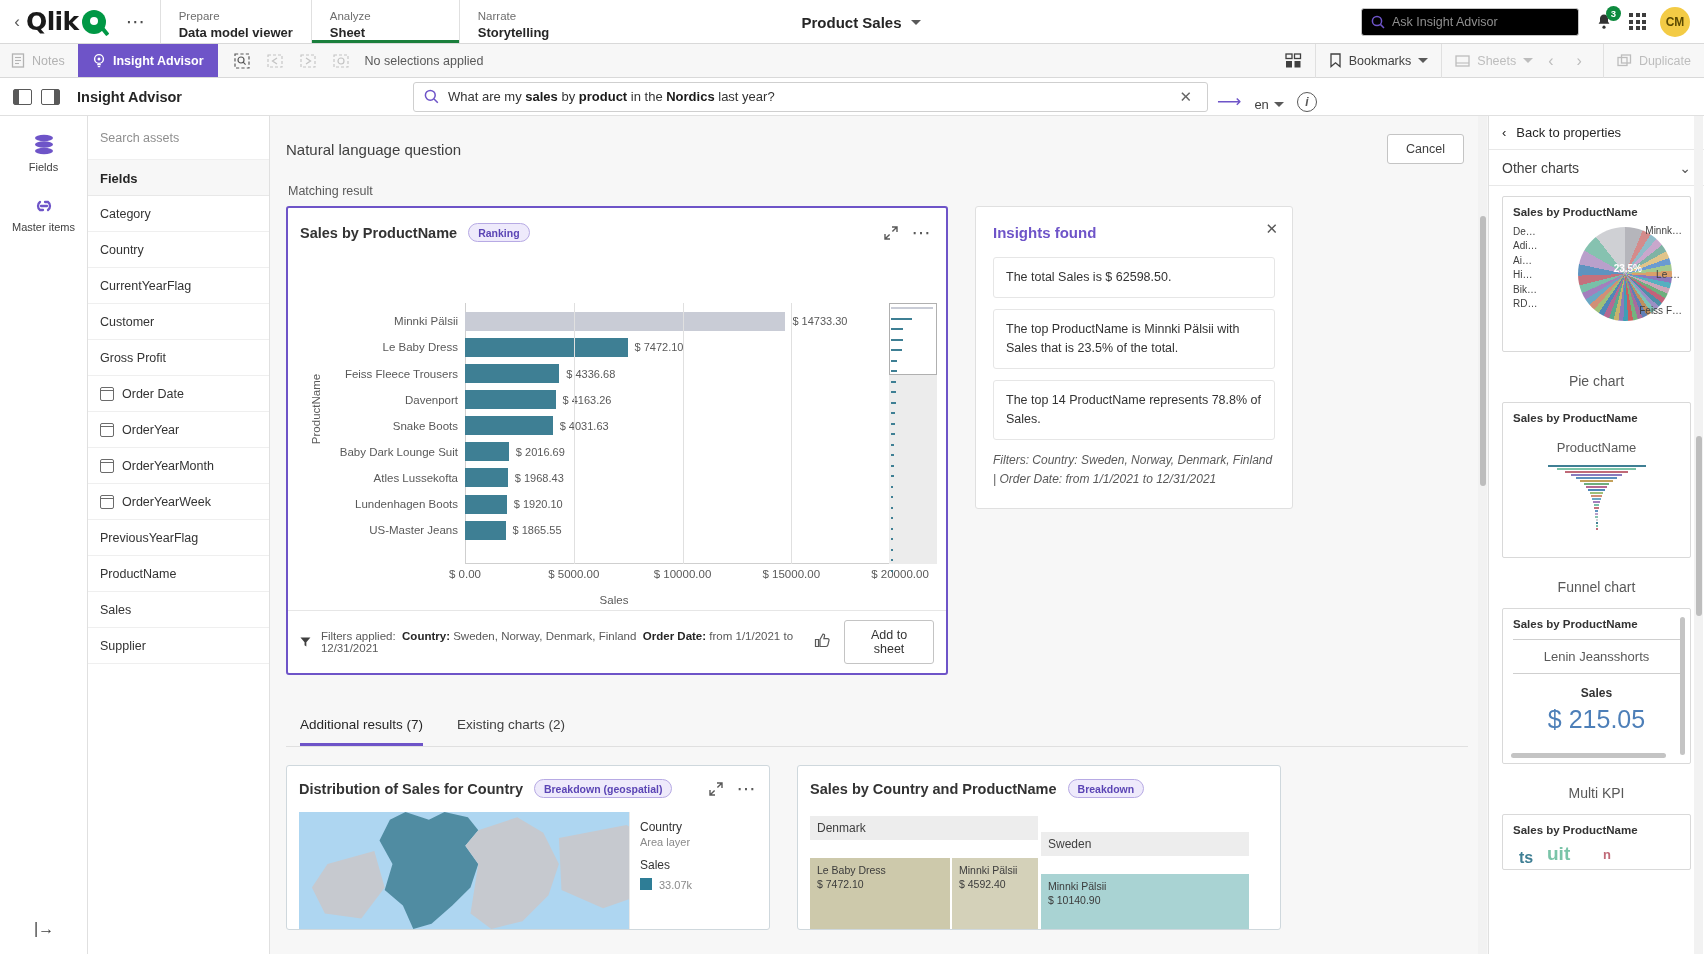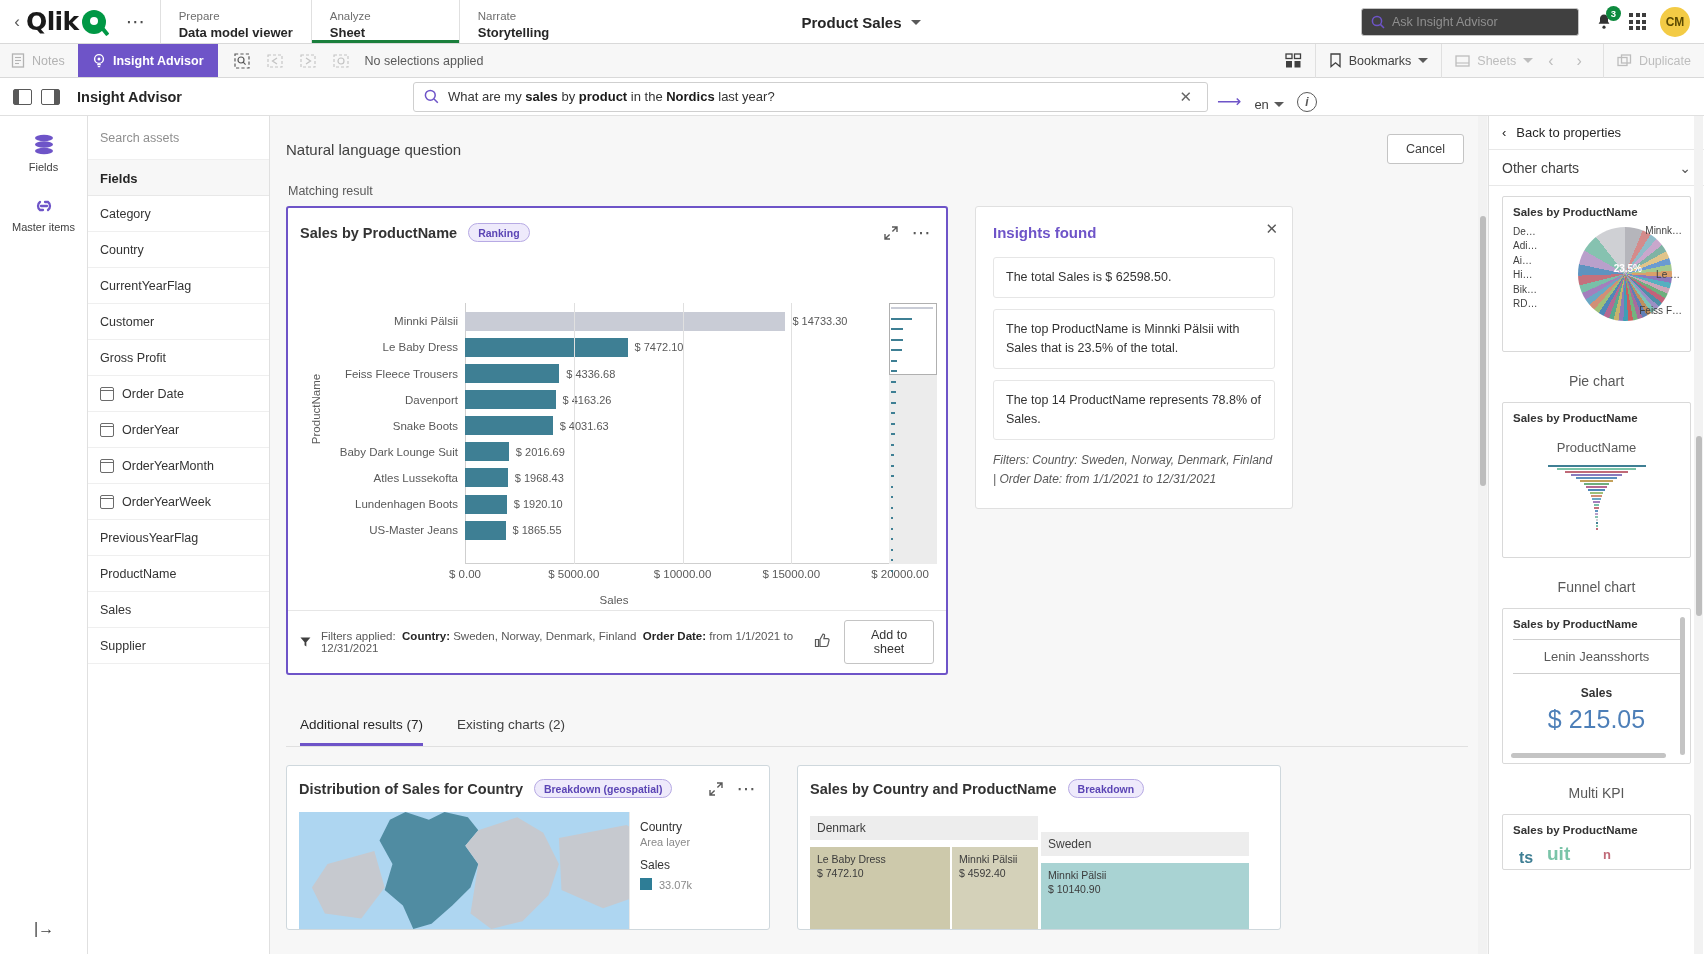--- a/index.html
+++ b/index.html
@@ -23,21 +23,21 @@
   .tb-menu { display:flex; align-items:stretch; }
   .tb-item { padding:6px 18px 0 18px; min-width:148px; border-left:1px solid #e0e0e0; display:flex; flex-direction:column; justify-content:center; position:relative; cursor:pointer;}
   .tb-item .sm { font-size:11.5px; color:#6e6e6e; line-height:15px;}
   .tb-item .lg { font-size:13px; color:#262626; font-weight:600; line-height:17px;}
   .tb-item.active::after { content:""; position:absolute; left:0; right:0; bottom:0; height:3px; background:#1a7f3c;}
   .tb-spacer { flex:1; }
   .tb-title { position:absolute; left:0; right:0; top:0; height:44px; display:flex; align-items:center; justify-content:center; pointer-events:none;margin-left:18px;}
   .tb-title .t { font-size:15px; font-weight:600; color:#262626; pointer-events:auto; display:flex;align-items:center;gap:9px;}
   .caret-d { width:0;height:0;border-left:5px solid transparent;border-right:5px solid transparent;border-top:5px solid #595959;}
   .tb-right { display:flex; align-items:center; gap:14px; padding-right:14px; z-index:2;}
-  .ask-box { width:218px; height:28px; border:1px solid #c4c4c4; border-radius:3px; display:flex; align-items:center; gap:7px; padding:0 9px; background:#404040;}
+  .ask-box { width:218px; height:28px; border:1px solid #c4c4c4; border-radius:3px; display:flex; align-items:center; gap:7px; padding:0 9px; background:#000000;}
   .ask-box span.ph { color:#8f8f8f; font-size:12.5px;}
   .bell-wrap { position:relative; width:22px; height:22px; display:flex;align-items:center;justify-content:center;}
   .badge { position:absolute; top:-5px; right:-6px; background:#0e8a3e; color:#fff; border-radius:50%; width:15px;height:15px;font-size:9.5px; display:flex;align-items:center;justify-content:center; font-weight:700;}
   .grid9 { display:grid; grid-template-columns:repeat(3,4px); grid-template-rows:repeat(3,4px); gap:2.5px;}
   .grid9 i { background:#3d3d3d; width:4px;height:4px; display:block;}
   .avatar { width:30px;height:30px;border-radius:50%;background:#f3cb45;color:#5c4a00;font-size:12px;font-weight:700;display:flex;align-items:center;justify-content:center;}
 
   
   .toolbar2 { height:34px; background:#f7f7f7; border-bottom:1px solid #d9d9d9; display:flex; align-items:stretch; flex:0 0 34px;}
   .t2-notes { width:78px; display:flex;align-items:center;gap:7px;padding-left:11px;color:#b3b3b3;font-size:12.5px;}
@@ -154,21 +154,21 @@
   .mapbox { position:absolute; left:12px; right:12px; top:46px; bottom:0; display:flex;}
   .mapimg { flex:1; background:#aed6f1; position:relative; overflow:hidden;}
   .mlegend { width:128px; background:#fff; padding:8px 10px; border-left:1px solid #e8e8e8;}
   .mleg-t { font-size:12px; color:#333;}
   .mleg-s { font-size:11px; color:#8a8a8a; margin-top:2px;}
   .mleg-t2 { font-size:12px; color:#333; margin-top:10px;}
   .mleg-row { display:flex; align-items:center; gap:7px; margin-top:5px;}
   .swatch { width:12px;height:12px;background:#2e7d96;}
   
   .tmap { position:absolute; left:12px; right:12px; top:50px; bottom:0; display:flex; gap:3px;}
-  .tcol { display:flex; flex-direction:column; gap:7px;}
+  .tcol { display:flex; flex-direction:column; gap:18px;}
   .thdr { font-size:12px; color:#404040; padding:5px 7px; background:#ededed;}
   .tcell { padding:5px 7px; font-size:10.5px; color:#3b3b3b; line-height:14px;}
   .tcell b { display:block; font-weight:400;}
 
   
   .rightpanel { width:216px; background:#fff; border-left:1px solid #e0e0e0; flex:0 0 216px; display:flex; flex-direction:column; position:relative;}
   .rp-back { height:34px; display:flex; align-items:center; gap:10px; padding:0 13px; font-size:13px; color:#262626; border-bottom:1px solid #e8e8e8;}
   .rp-sec { height:36px; display:flex;align-items:center; padding:0 13px; font-size:14px; color:#404040; border-bottom:1px solid #e8e8e8;}
   .rp-sec .chev { margin-left:auto; color:#595959;}
   .rp-list { flex:1; overflow:hidden; padding:10px 13px;}

